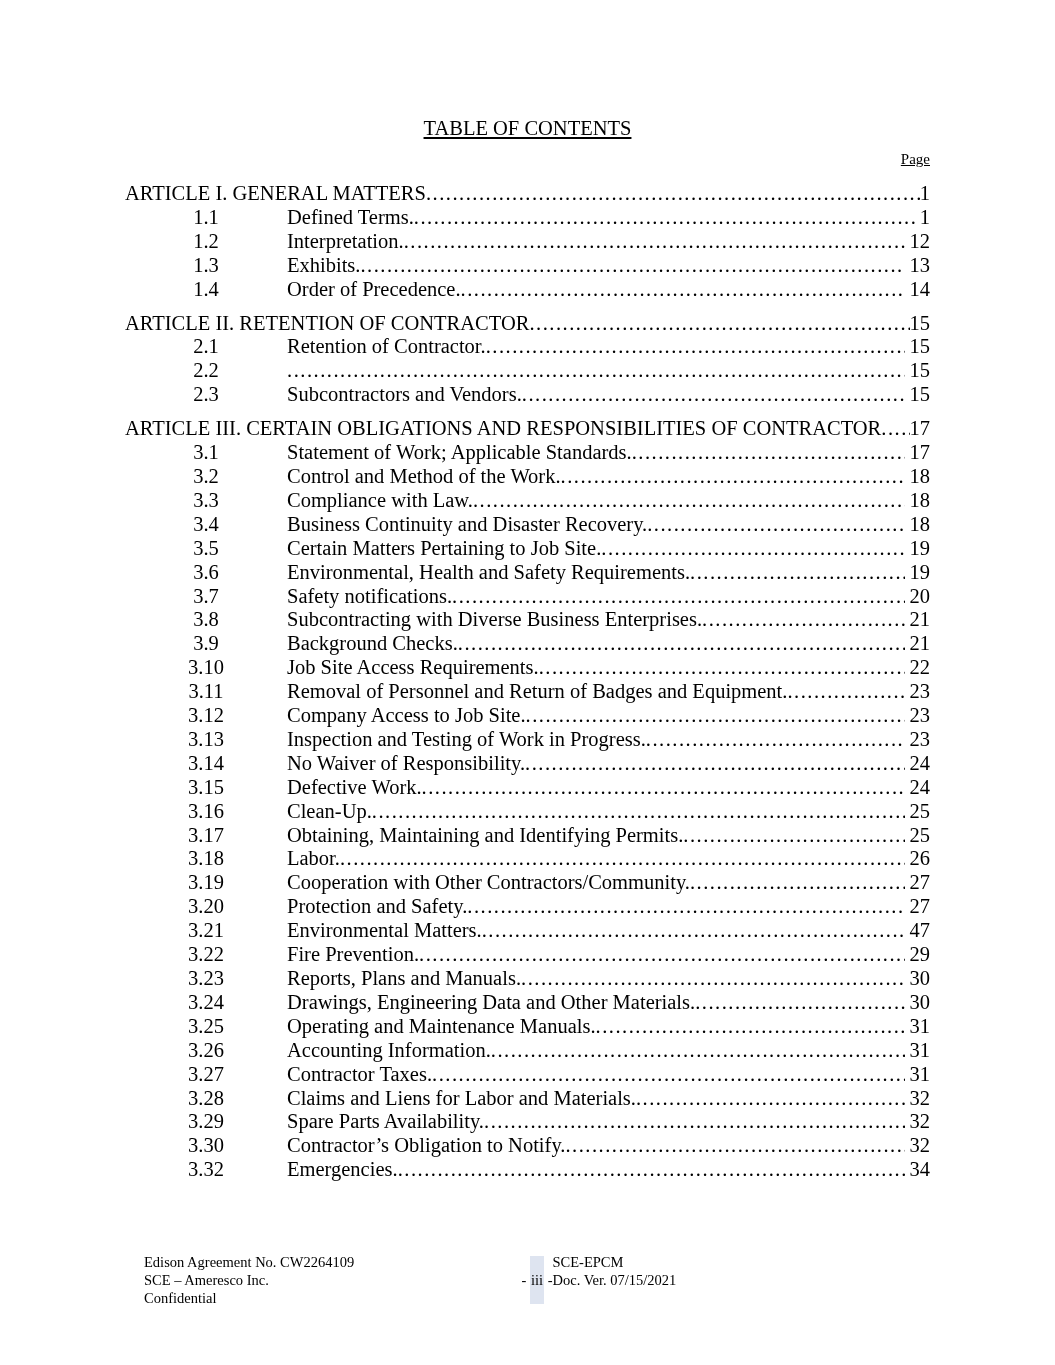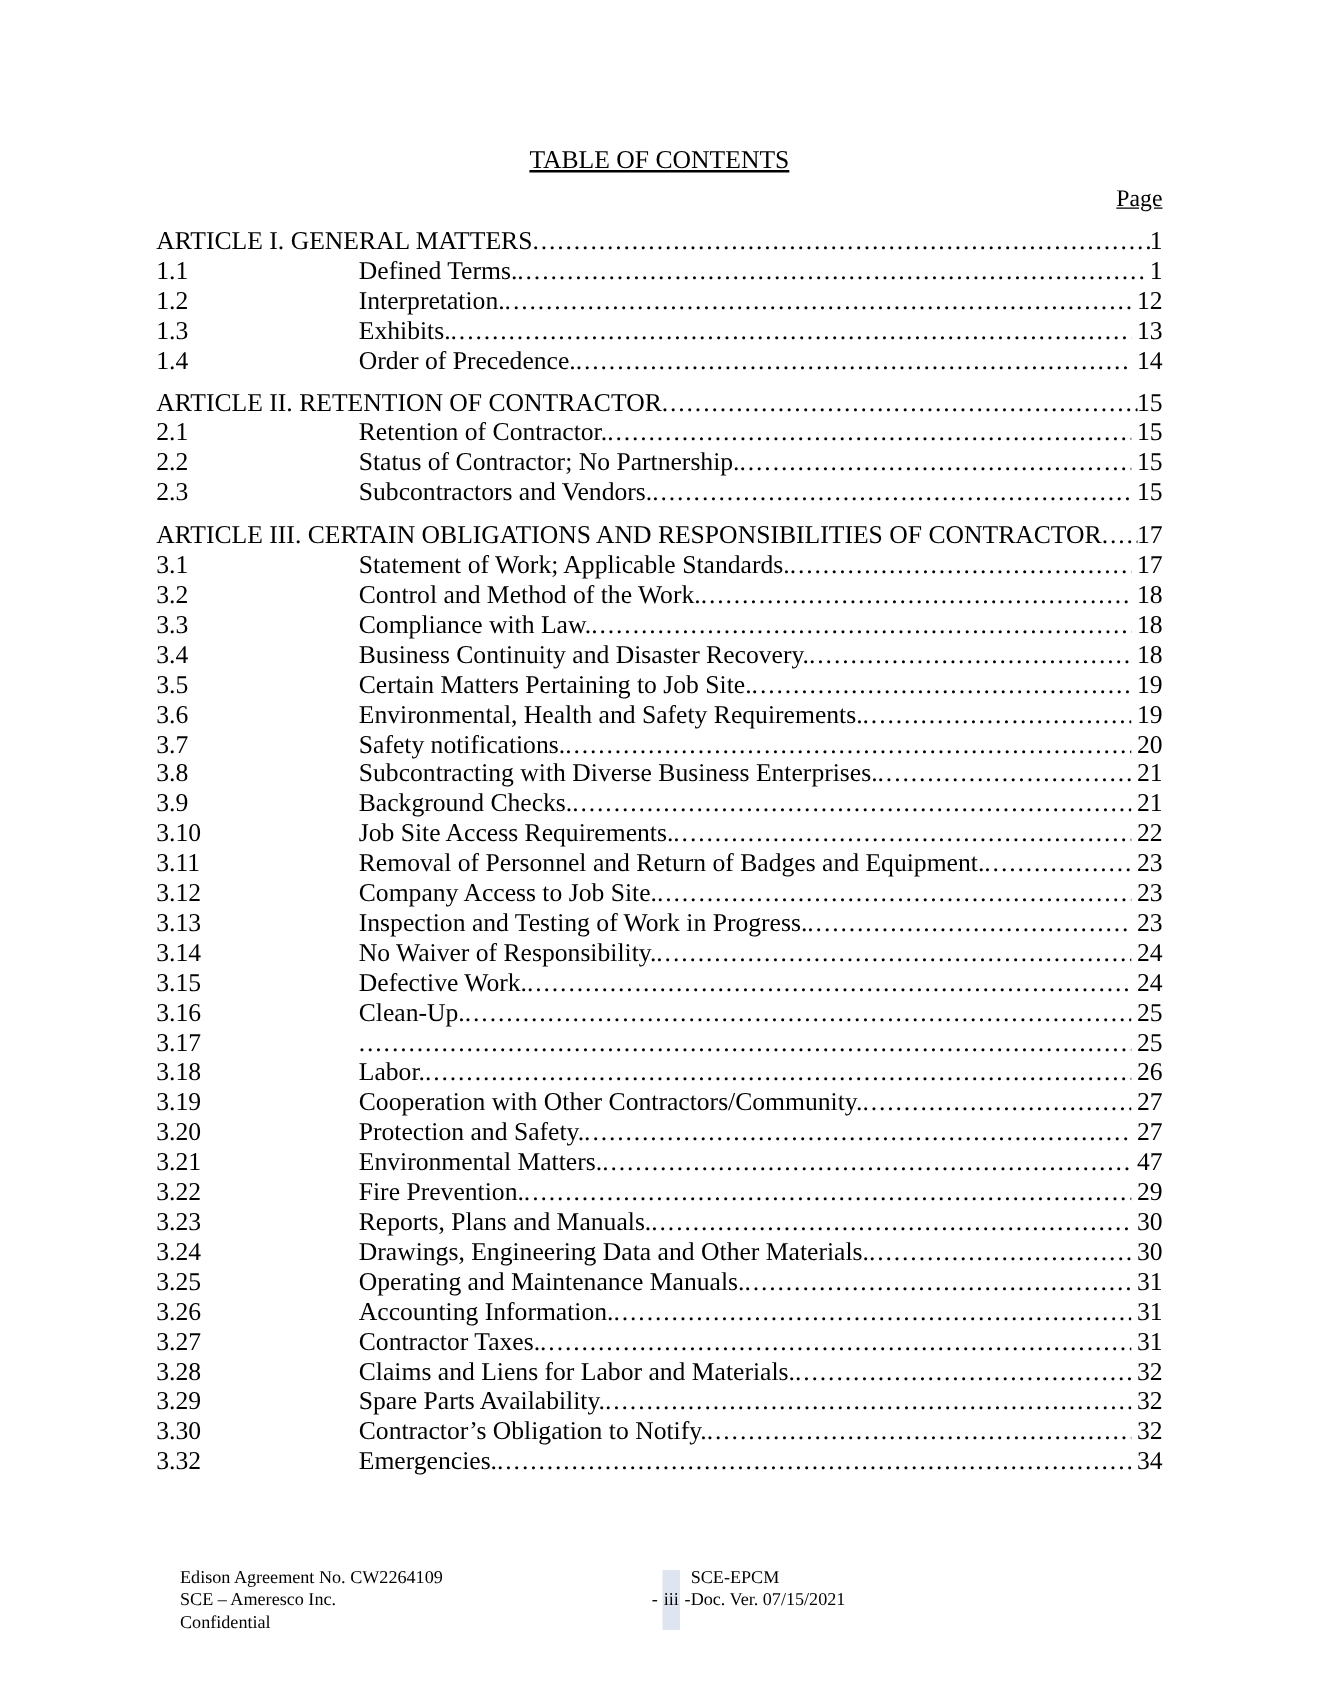--- a/index.html
+++ b/index.html
@@ -16,26 +16,26 @@
   }
   .doc-title {
     text-align: center;
     font-size: 20.5px;
     line-height: 25px;
     text-decoration: underline;
     margin-bottom: 6px;
   }
   .page-label {
     text-align: right;
-    font-size: 19px;
+    font-size: 15px;
     line-height: 25px;
     text-decoration: underline;
     margin-bottom: 8px;
   }
-  .group { margin-top: 10px; }
+  .group { margin-top: 10px; text-align: center; }
   .toc-row {
     display: flex;
     align-items: baseline;
     font-size: 20.5px;
     line-height: 23.9px;
   }
   .num { flex: 0 0 162px; }
   .t { white-space: nowrap; flex: 0 0 auto; }
   .dots {
     flex: 1 1 auto;
@@ -118,21 +118,20 @@
 
   <div class="toc-row item">
     <span class="num">2.1</span>
     <span class="t">Retention of Contractor.</span>
     <span class="dots" aria-hidden="true"></span>
     <span class="pg">15</span>
   </div>
 
   <div class="toc-row item">
     <span class="num">2.2</span>
-    <span class="t">Status of Contractor; No Partnership.</span>
     <span class="dots" aria-hidden="true"></span>
     <span class="pg">15</span>
   </div>
 
   <div class="toc-row item">
     <span class="num">2.3</span>
     <span class="t">Subcontractors and Vendors.</span>
     <span class="dots" aria-hidden="true"></span>
     <span class="pg">15</span>
   </div>
@@ -251,20 +250,21 @@
 
   <div class="toc-row item">
     <span class="num">3.16</span>
     <span class="t">Clean-Up.</span>
     <span class="dots" aria-hidden="true"></span>
     <span class="pg">25</span>
   </div>
 
   <div class="toc-row item">
     <span class="num">3.17</span>
+    <span class="t">Obtaining, Maintaining and Identifying Permits.</span>
     <span class="dots" aria-hidden="true"></span>
     <span class="pg">25</span>
   </div>
 
   <div class="toc-row item">
     <span class="num">3.18</span>
     <span class="t">Labor.</span>
     <span class="dots" aria-hidden="true"></span>
     <span class="pg">26</span>
   </div>

